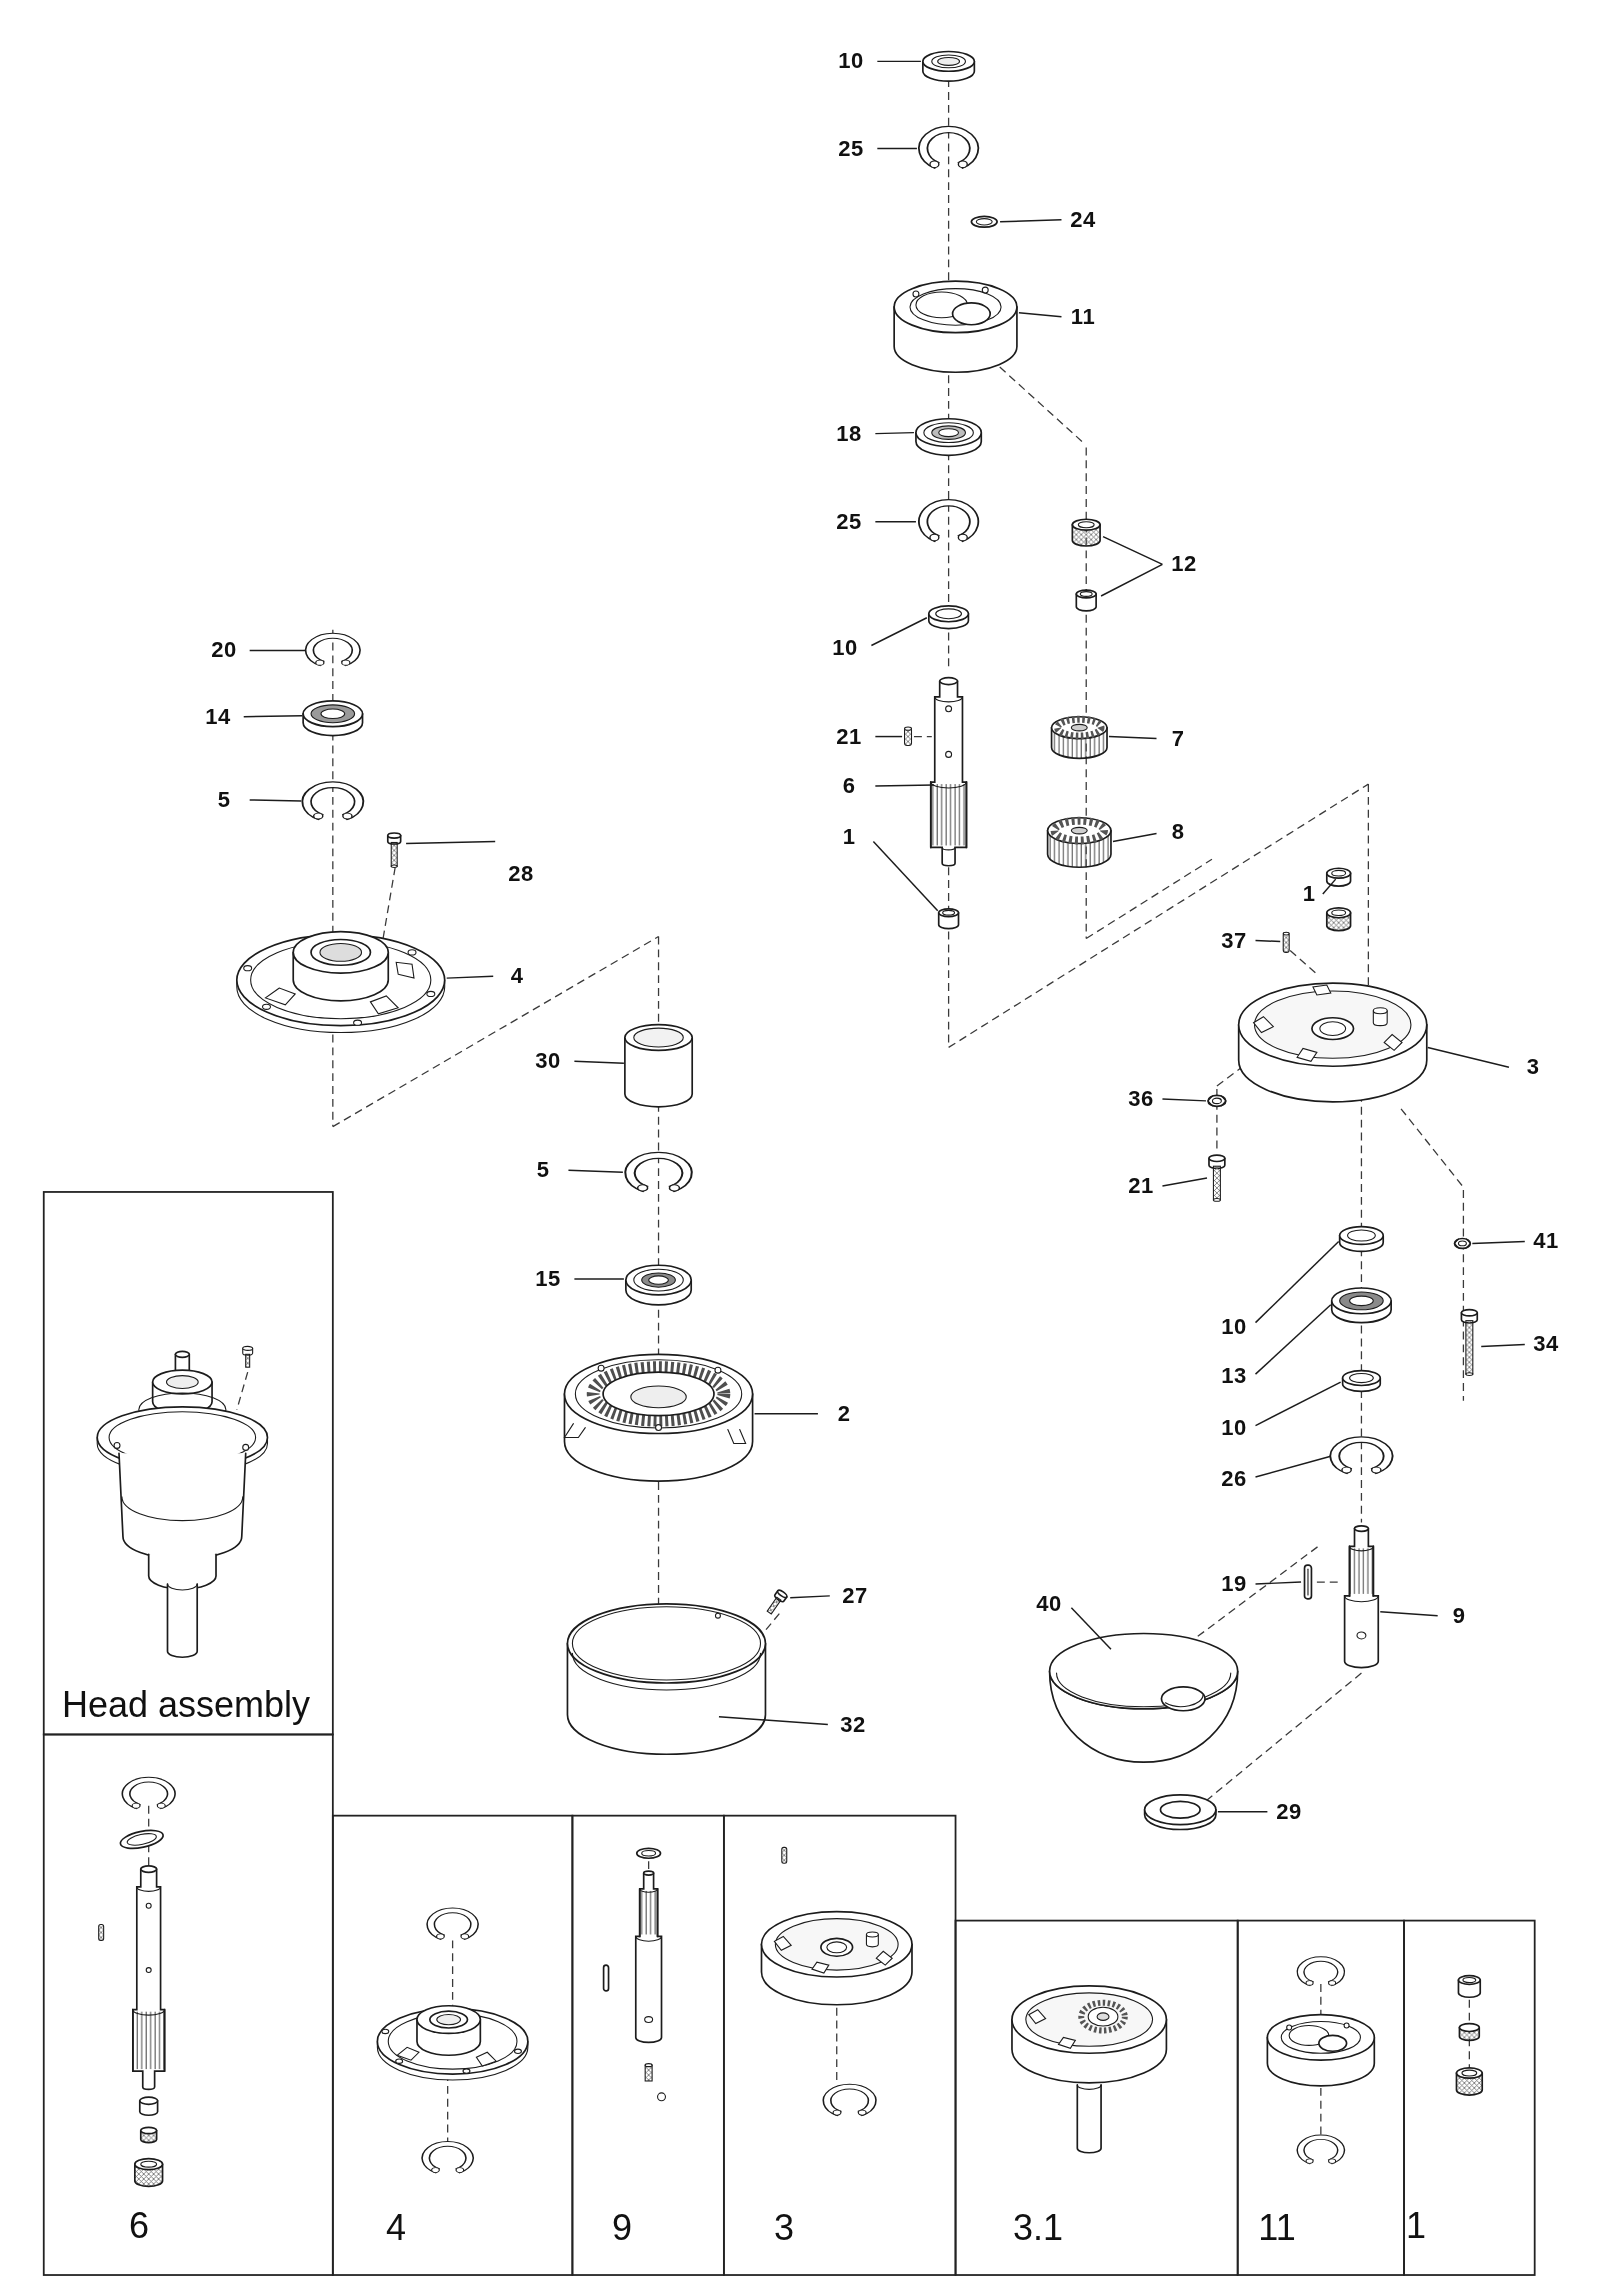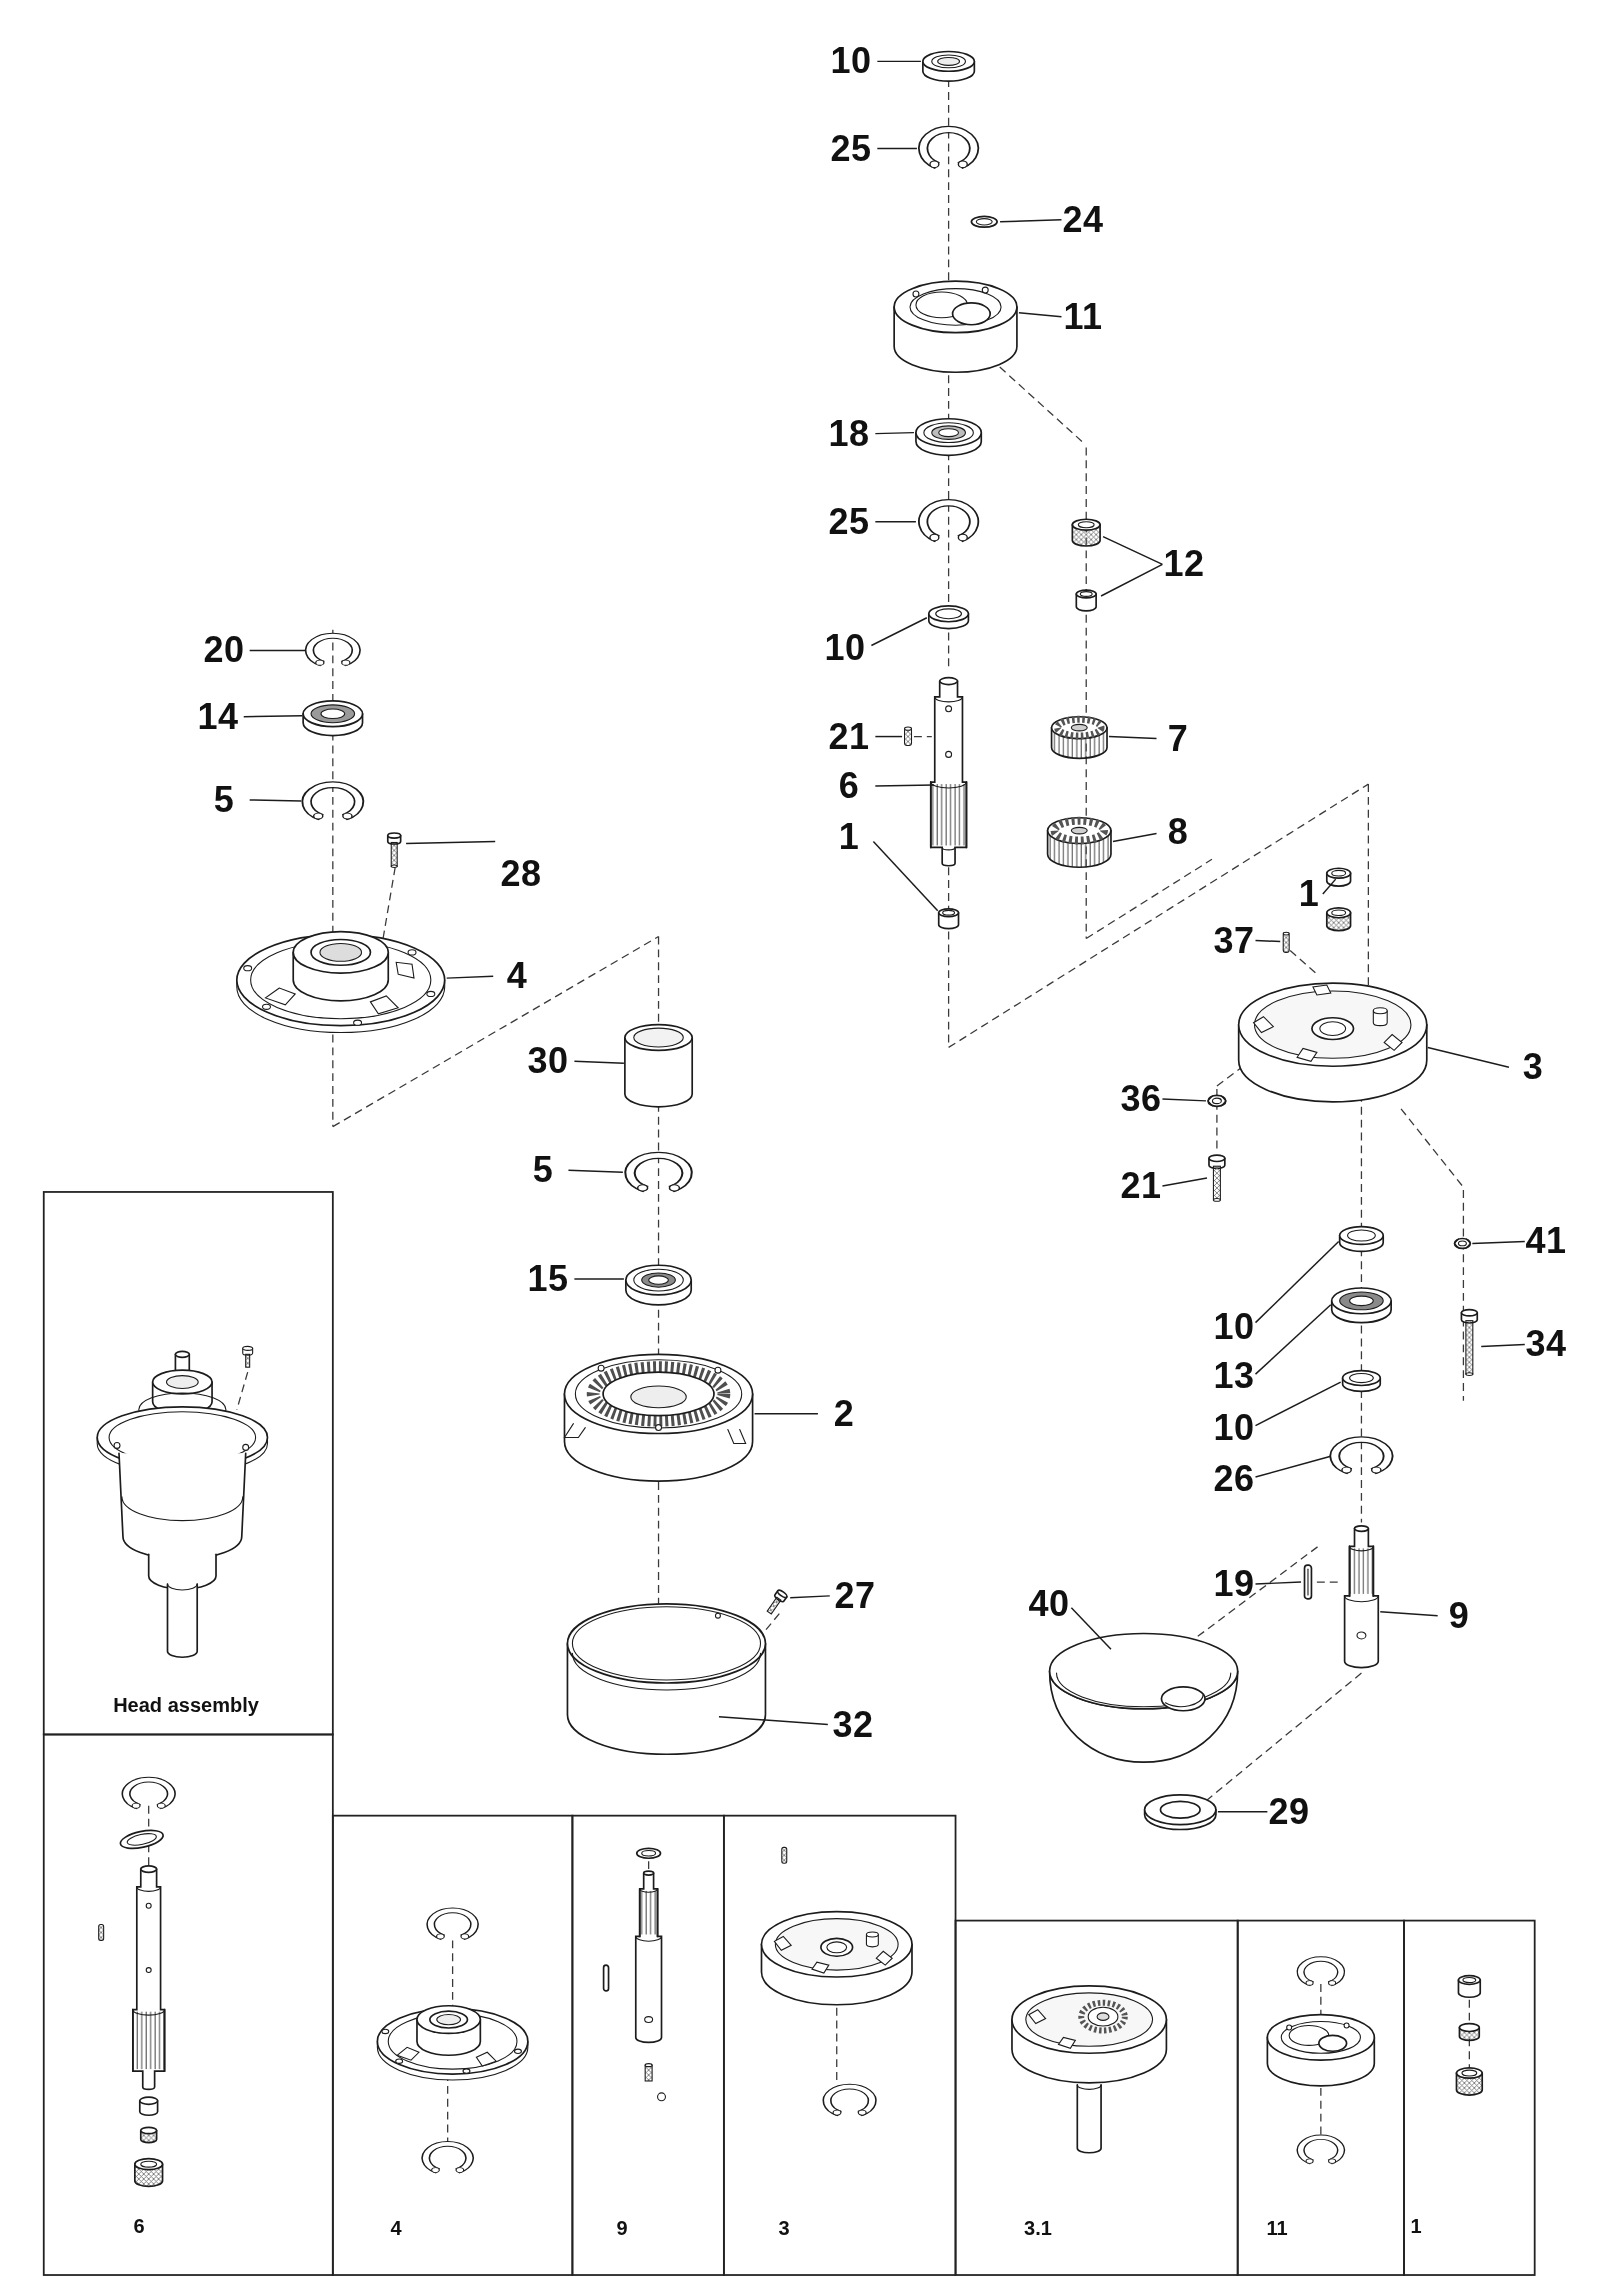--- a/index.html
+++ b/index.html
@@ -1,22 +1,22 @@
 <!DOCTYPE html>
 <html><head>
 <meta charset="utf-8">
 <style>
   *{margin:0;padding:0;box-sizing:border-box}
   html,body{background:#fff}
   .stage{position:relative;width:1622px;height:2277px;background:#fff;overflow:hidden;
          font-family:"Liberation Sans",sans-serif;color:#111}
   .stage svg{position:absolute;left:0;top:0}
-  .callout{position:absolute;transform:translate(-50%,-50%);font-weight:bold;font-size:36px;
+  .callout{position:absolute;transform:translate(-50%,-50%);font-weight:bold;font-size:22px;
            white-space:nowrap;letter-spacing:0.5px}
-  .inset-label{position:absolute;transform:translate(-50%,-50%);font-weight:bold;font-size:20px;white-space:nowrap}
+  .inset-label{position:absolute;transform:translate(-50%,-50%);font-weight:normal;font-size:36px;white-space:nowrap}
   svg .s{stroke:#1c1c1c;stroke-width:1.7;stroke-linecap:round}
   svg .t{stroke:#1c1c1c;stroke-width:1.1;stroke-linecap:round}
   svg .dash{stroke:#3a3a3a;stroke-width:1.3;stroke-dasharray:8 5;fill:none}
   svg .lead{stroke:#1c1c1c;stroke-width:1.5;fill:none}
   svg .box{stroke:#222;stroke-width:1.8;fill:none}
 </style>
 </head>
 <body>
 
 <div class="stage">

